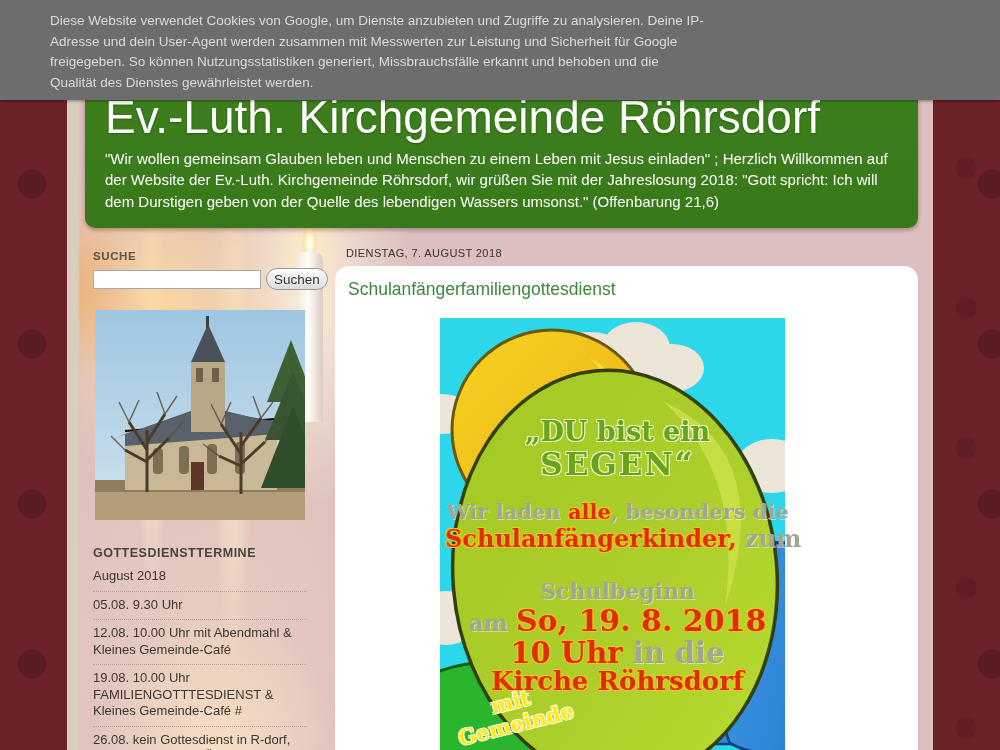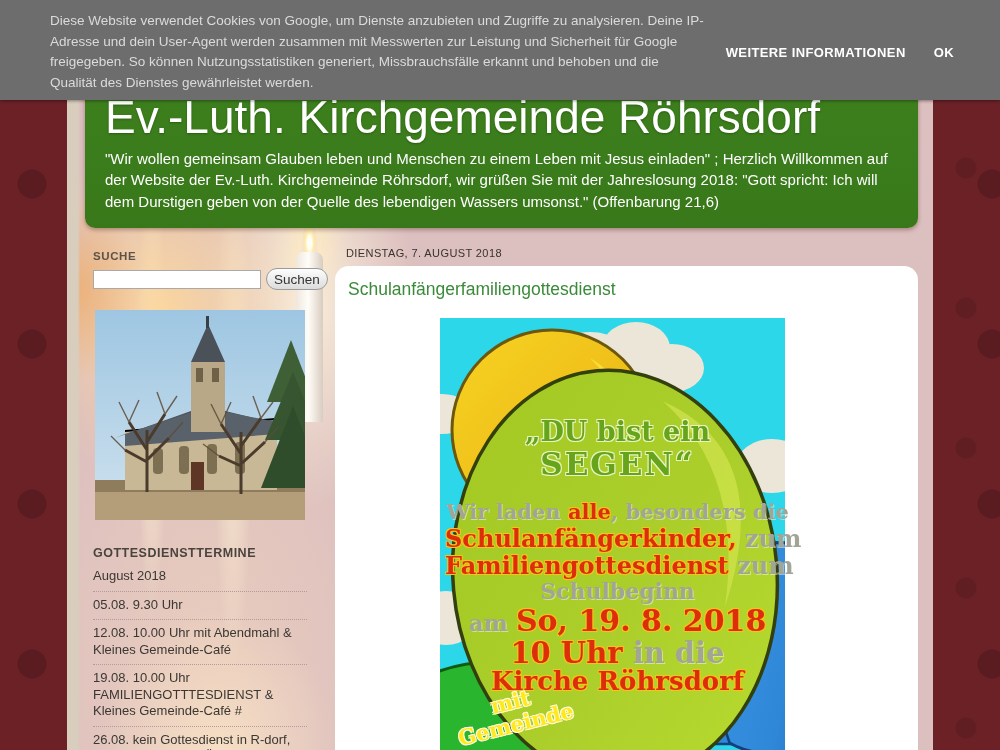--- a/index.html
+++ b/index.html
@@ -82,24 +82,20 @@
     <div class="candle-body"></div>
   </div>
 
   <div id="headerbox">
     <div class="blog-title">Ev.-Luth. Kirchgemeinde Röhrsdorf</div>
     <div class="blog-desc">"Wir wollen gemeinsam Glauben leben und Menschen zu einem Leben mit Jesus einladen" ; Herzlich Willkommen auf der Website der Ev.-Luth. Kirchgemeinde Röhrsdorf, wir grüßen Sie mit der Jahreslosung 2018: "Gott spricht: Ich will dem Durstigen geben von der Quelle des lebendigen Wassers umsonst." (Offenbarung 21,6)</div>
   </div>
 
   <div id="cookie">
     <div class="cookie-msg">Diese Website verwendet Cookies von Google, um Dienste anzubieten und Zugriffe zu analysieren. Deine IP-Adresse und dein User-Agent werden zusammen mit Messwerten zur Leistung und Sicherheit für Google freigegeben. So können Nutzungsstatistiken generiert, Missbrauchsfälle erkannt und behoben und die Qualität des Dienstes gewährleistet werden.</div>
-    <div class="cookie-actions">
-      <span class="cookie-link">WEITERE INFORMATIONEN</span>
-      <span class="cookie-link">OK</span>
-    </div>
   </div>
 
   <div class="sb-label">SUCHE</div>
   <div class="search-row">
     <input class="search-input" type="text" value="" style="">
     <button class="search-btn">Suchen</button>
   </div>
 
   <svg class="church" viewBox="0 0 210 210">
     <defs>
@@ -210,23 +206,20 @@
       </svg>
 
       <div class="p-line p-green" style="top:98px;font-size:27px;">„DU bist ein</div>
       <div class="p-line p-green" style="top:128px;font-size:31px;letter-spacing:2px;">SEGEN“</div>
       <div class="p-line" style="top:181px;font-size:21px;">
         <span class="p-gray">Wir laden </span><span class="p-red">alle</span><span class="p-gray">, besonders die</span>
       </div>
       <div class="p-line" style="top:206px;font-size:24px;">
         <span class="p-red">Schulanfängerkinder,</span><span class="p-gray"> zum</span>
       </div>
-      <div class="p-line" style="top:233px;font-size:24px;">
-        <span class="p-red">Familiengottesdienst</span><span class="p-gray"> zum</span>
-      </div>
       <div class="p-line p-gray" style="top:260px;font-size:22px;">Schulbeginn</div>
       <div class="p-line" style="top:285px;font-size:30px;">
         <span class="p-gray" style="font-size:23px;">am </span><span class="p-red">So, 19. 8. 2018</span>
       </div>
       <div class="p-line" style="top:318px;font-size:29px;">
         <span class="p-red">10 Uhr</span><span class="p-gray" style="font-size:29px;"> in die</span>
       </div>
       <div class="p-line p-red" style="top:348px;font-size:26px;">Kirche Röhrsdorf</div>
       <div class="badge">mit
 Gemeinde</div>

